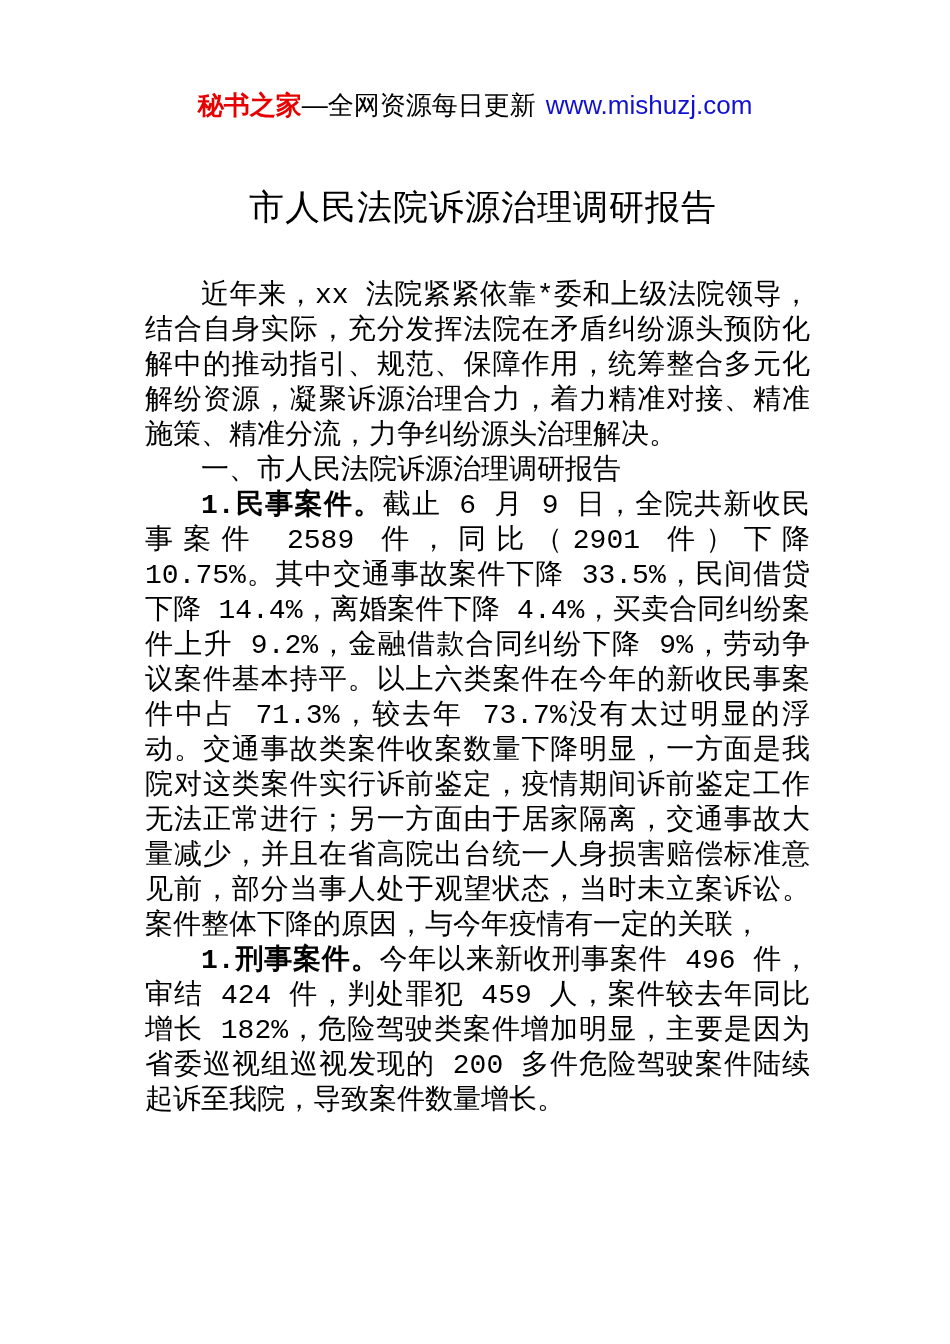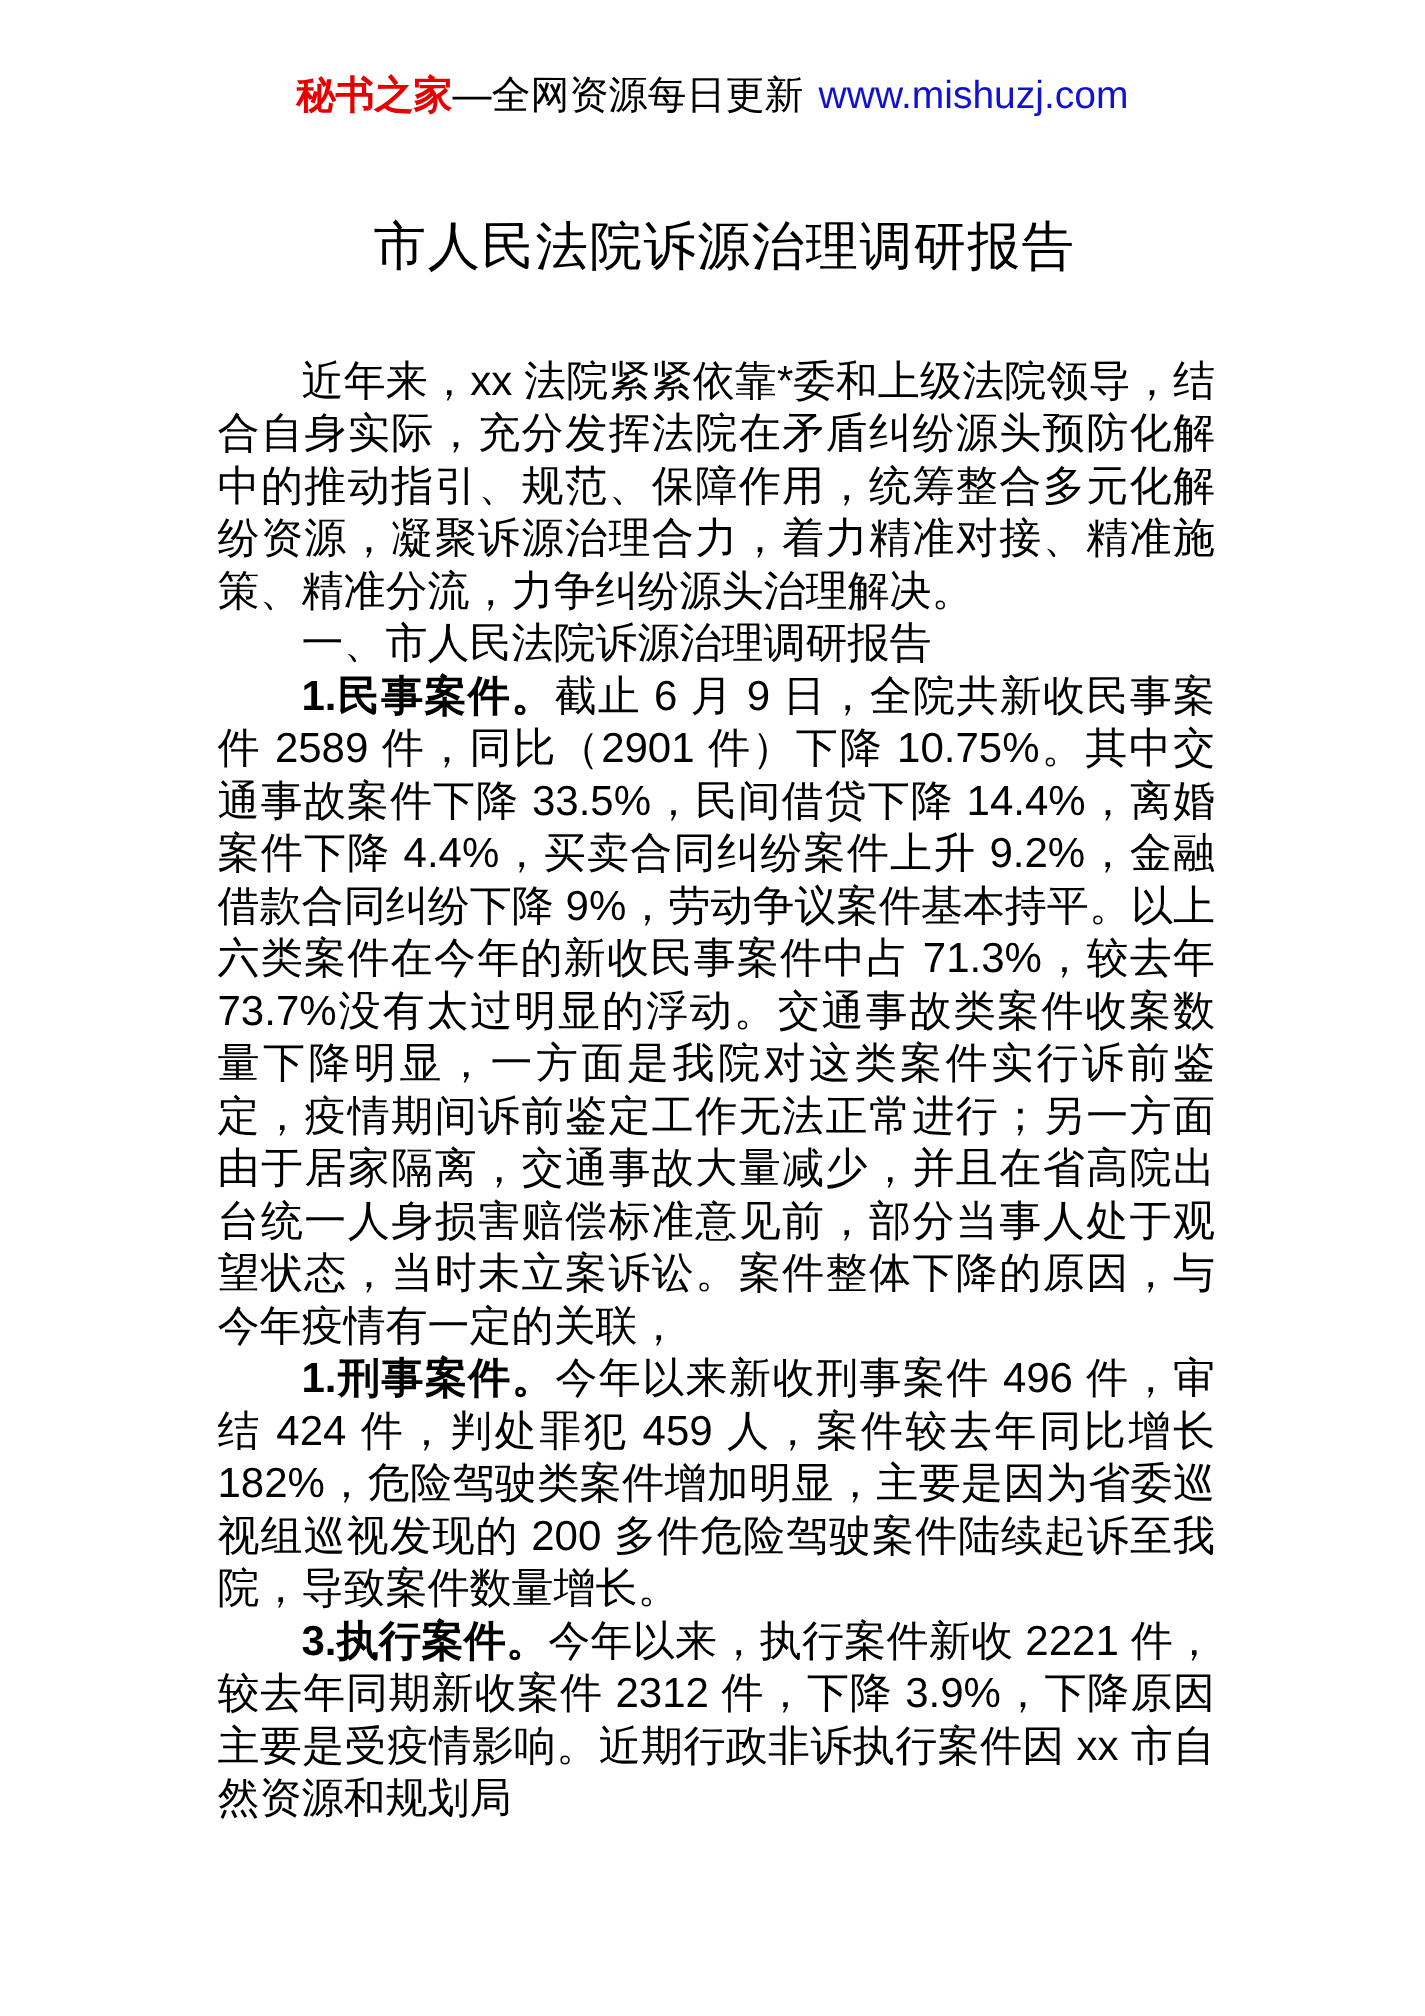--- a/index.html
+++ b/index.html
@@ -6,21 +6,21 @@
     margin: 0;
     padding: 0;
     background: #ffffff;
   }
   .page {
     position: relative;
     width: 950px;
     height: 1344px;
     background: #ffffff;
     box-sizing: border-box;
-    padding-top: 48px;
+    padding-top: 90px;
     overflow: hidden;
     color: #000000;
   }
   .promo-header {
     text-align: center;
     font-family: "Liberation Sans", sans-serif;
     font-size: 26px;
     line-height: 30px;
     white-space: nowrap;
   }
@@ -46,21 +46,21 @@
     font-weight: 400;
     letter-spacing: 1px;
   }
   .content {
     margin-top: 50px;
     padding-left: 145px;
     padding-right: 140px;
   }
   .content p {
     margin: 0;
-    font-family: Liberation Sans, sans-serif;
+    font-family: Liberation Mono, monospace;
     font-size: 28px;
     line-height: 35px;
     text-align: justify;
     text-indent: 2em;
   }
   .content p b.lead {
     font-weight: 700;
   }
 </style>
 </head>
@@ -72,16 +72,15 @@
     <span class="brand">秘书之家</span><span class="tagline">—全网资源每日更新</span><a href="#" class="url">www.mishuzj.com</a>
   </div>
 
   <h1 class="doc-title">市人民法院诉源治理调研报告</h1>
 
   <div class="content">
     <p><span>近年来，xx 法院紧紧依靠*委和上级法院领导，结合自身实际，充分发挥法院在矛盾纠纷源头预防化解中的推动指引、规范、保障作用，统筹整合多元化解纷资源，凝聚诉源治理合力，着力精准对接、精准施策、精准分流，力争纠纷源头治理解决。</span></p>
     <p><span>一、市人民法院诉源治理调研报告</span></p>
     <p><b class="lead">1.民事案件。</b><span>截止 6 月 9 日，全院共新收民事案件 2589 件，同比（2901 件）下降 10.75%。其中交通事故案件下降 33.5%，民间借贷下降 14.4%，离婚案件下降 4.4%，买卖合同纠纷案件上升 9.2%，金融借款合同纠纷下降 9%，劳动争议案件基本持平。以上六类案件在今年的新收民事案件中占 71.3%，较去年 73.7%没有太过明显的浮动。交通事故类案件收案数量下降明显，一方面是我院对这类案件实行诉前鉴定，疫情期间诉前鉴定工作无法正常进行；另一方面由于居家隔离，交通事故大量减少，并且在省高院出台统一人身损害赔偿标准意见前，部分当事人处于观望状态，当时未立案诉讼。案件整体下降的原因，与今年疫情有一定的关联，</span></p>
     <p><b class="lead">1.刑事案件。</b><span>今年以来新收刑事案件 496 件，审结 424 件，判处罪犯 459 人，案件较去年同比增长 182%，危险驾驶类案件增加明显，主要是因为省委巡视组巡视发现的 200 多件危险驾驶案件陆续起诉至我院，导致案件数量增长。</span></p>
-    <p><b class="lead">3.执行案件。</b><span>今年以来，执行案件新收 2221 件，较去年同期新收案件 2312 件，下降 3.9%，下降原因主要是受疫情影响。近期行政非诉执行案件因 xx 市自然资源和规划局</span></p>
   </div>
 
 </div>
 
 </body></html>

